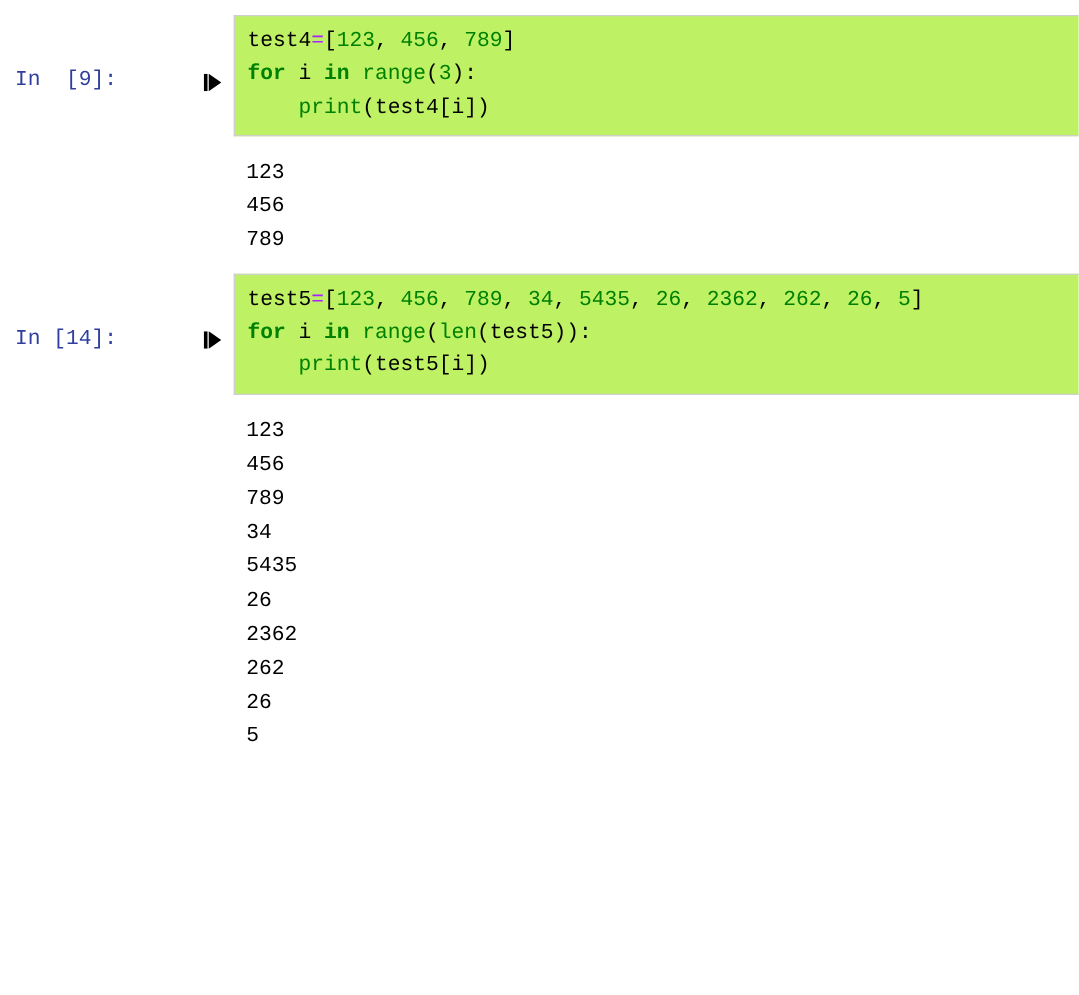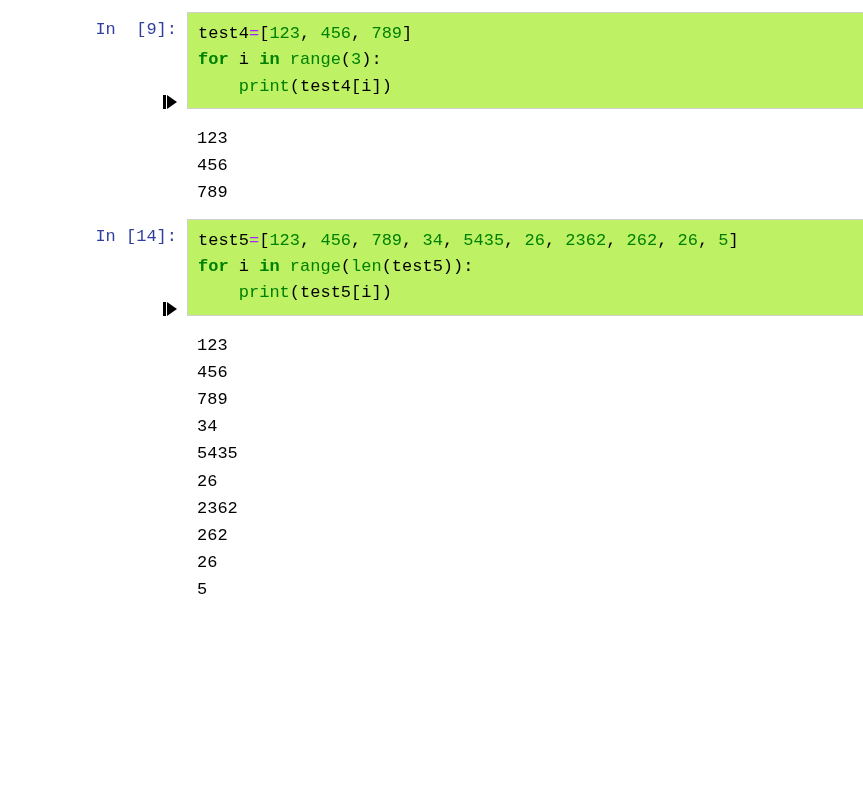--- a/index.html
+++ b/index.html
@@ -14,23 +14,23 @@
   }
   .cell {
     display: flex;
     flex-direction: row;
     margin-bottom: 8px;
   }
   .prompt-col {
     width: 175px;
     flex: 0 0 175px;
     display: flex;
-    flex-direction: column;
+    flex-direction: row;
     justify-content: space-between;
-    align-items: flex-end;
+    align-items: center;
     padding-top: 8px;
     padding-right: 10px;
     box-sizing: border-box;
   }
   .prompt-text {
     color: #303F9F;
     white-space: pre;
     font-family: inherit;
   }
   .run-icon {

